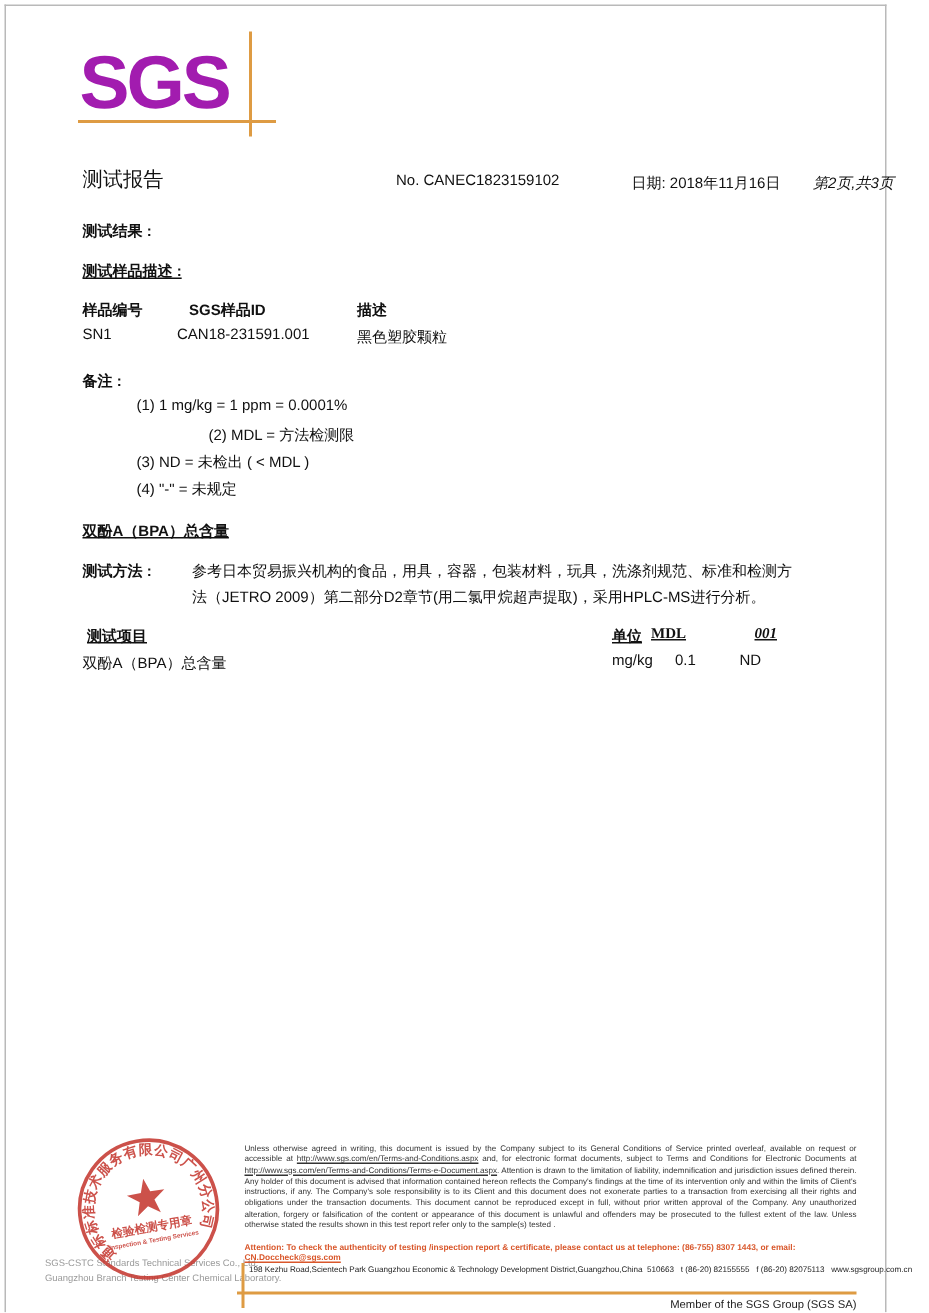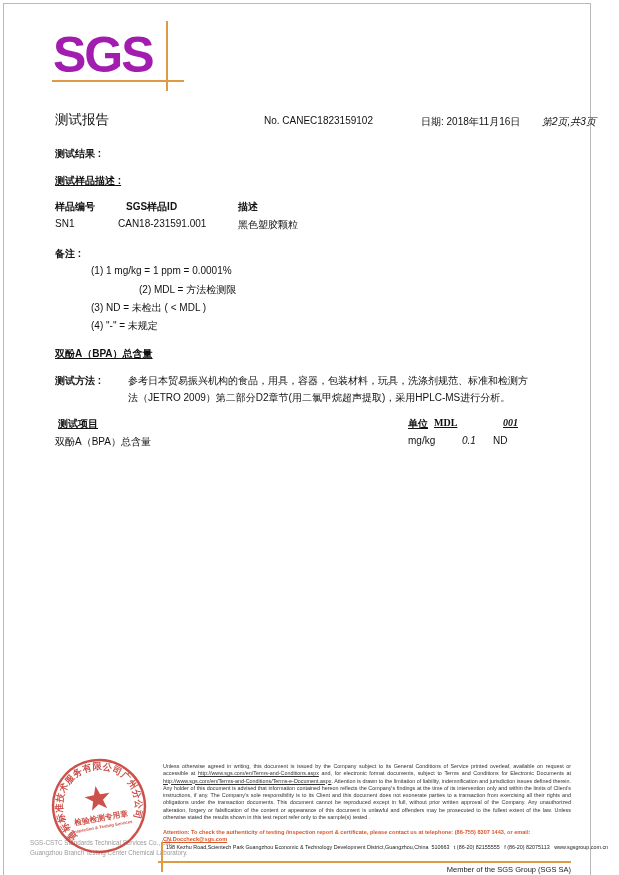--- a/index.html
+++ b/index.html
@@ -84,21 +84,21 @@
   <div class="abs txt" style="left:128px; top:374px;">参考日本贸易振兴机构的食品，用具，容器，包装材料，玩具，洗涤剂规范、标准和检测方</div>
   <div class="abs txt" style="left:128px; top:391px;">法（JETRO 2009）第二部分D2章节(用二氯甲烷超声提取)，采用HPLC-MS进行分析。</div>
 
   <div class="abs th" style="left:58px; top:417px;">测试项目</div>
   <div class="abs th ctr" style="left:408px; top:417px; width:38px;">单位</div>
   <div class="abs th ctr" style="left:434px; top:417px; width:36px;font-family:Liberation Serif, serif;">MDL</div>
   <div class="abs th th-i ctr" style="left:503px; top:417px; width:36px;">001</div>
 
   <div class="abs txt" style="left:55px; top:435px;">双酚A（BPA）总含量</div>
   <div class="abs txt ctr" style="left:408px; top:435px; width:38px;">mg/kg</div>
-  <div class="abs txt ctr" style="left:462px; top:435px; width:36px;font-style:italic;">0.1</div>
+  <div class="abs txt ctr" style="left:450px; top:435px; width:36px;">0.1</div>
   <div class="abs txt ctr" style="left:493px; top:435px; width:36px;">ND</div>
 
   <div class="co-gray" style="top:839px;">SGS-CSTC Standards Technical Services Co., Ltd.</div>
   <div class="co-gray" style="top:849px;">Guangzhou Branch Testing Center Chemical Laboratory.</div>
 
   <div class="legal"><span>Unless otherwise agreed in writing, this document is issued by the Company subject to its General Conditions of Service printed overleaf, available on request or accessible at </span><span class="url">http://www.sgs.com/en/Terms-and-Conditions.aspx</span><span> and, for electronic format documents, subject to Terms and Conditions for Electronic Documents at </span><span class="url">http://www.sgs.com/en/Terms-and-Conditions/Terms-e-Document.aspx</span><span>. Attention is drawn to the limitation of liability, indemnification and jurisdiction issues defined therein. Any holder of this document is advised that information contained hereon reflects the Company's findings at the time of its intervention only and within the limits of Client's instructions, if any. The Company's sole responsibility is to its Client and this document does not exonerate parties to a transaction from exercising all their rights and obligations under the transaction documents. This document cannot be reproduced except in full, without prior written approval of the Company. Any unauthorized alteration, forgery or falsification of the content or appearance of this document is unlawful and offenders may be prosecuted to the fullest extent of the law. Unless otherwise stated the results shown in this test report refer only to the sample(s) tested .</span></div>
 
   <div class="attention"><span>Attention: To check the authenticity of testing /inspection report &amp; certificate, please contact us at telephone: (86-755) 8307 1443, or email: </span><span class="email">CN.Doccheck@sgs.com</span></div>
 
   <div class="addr-vline"></div>

